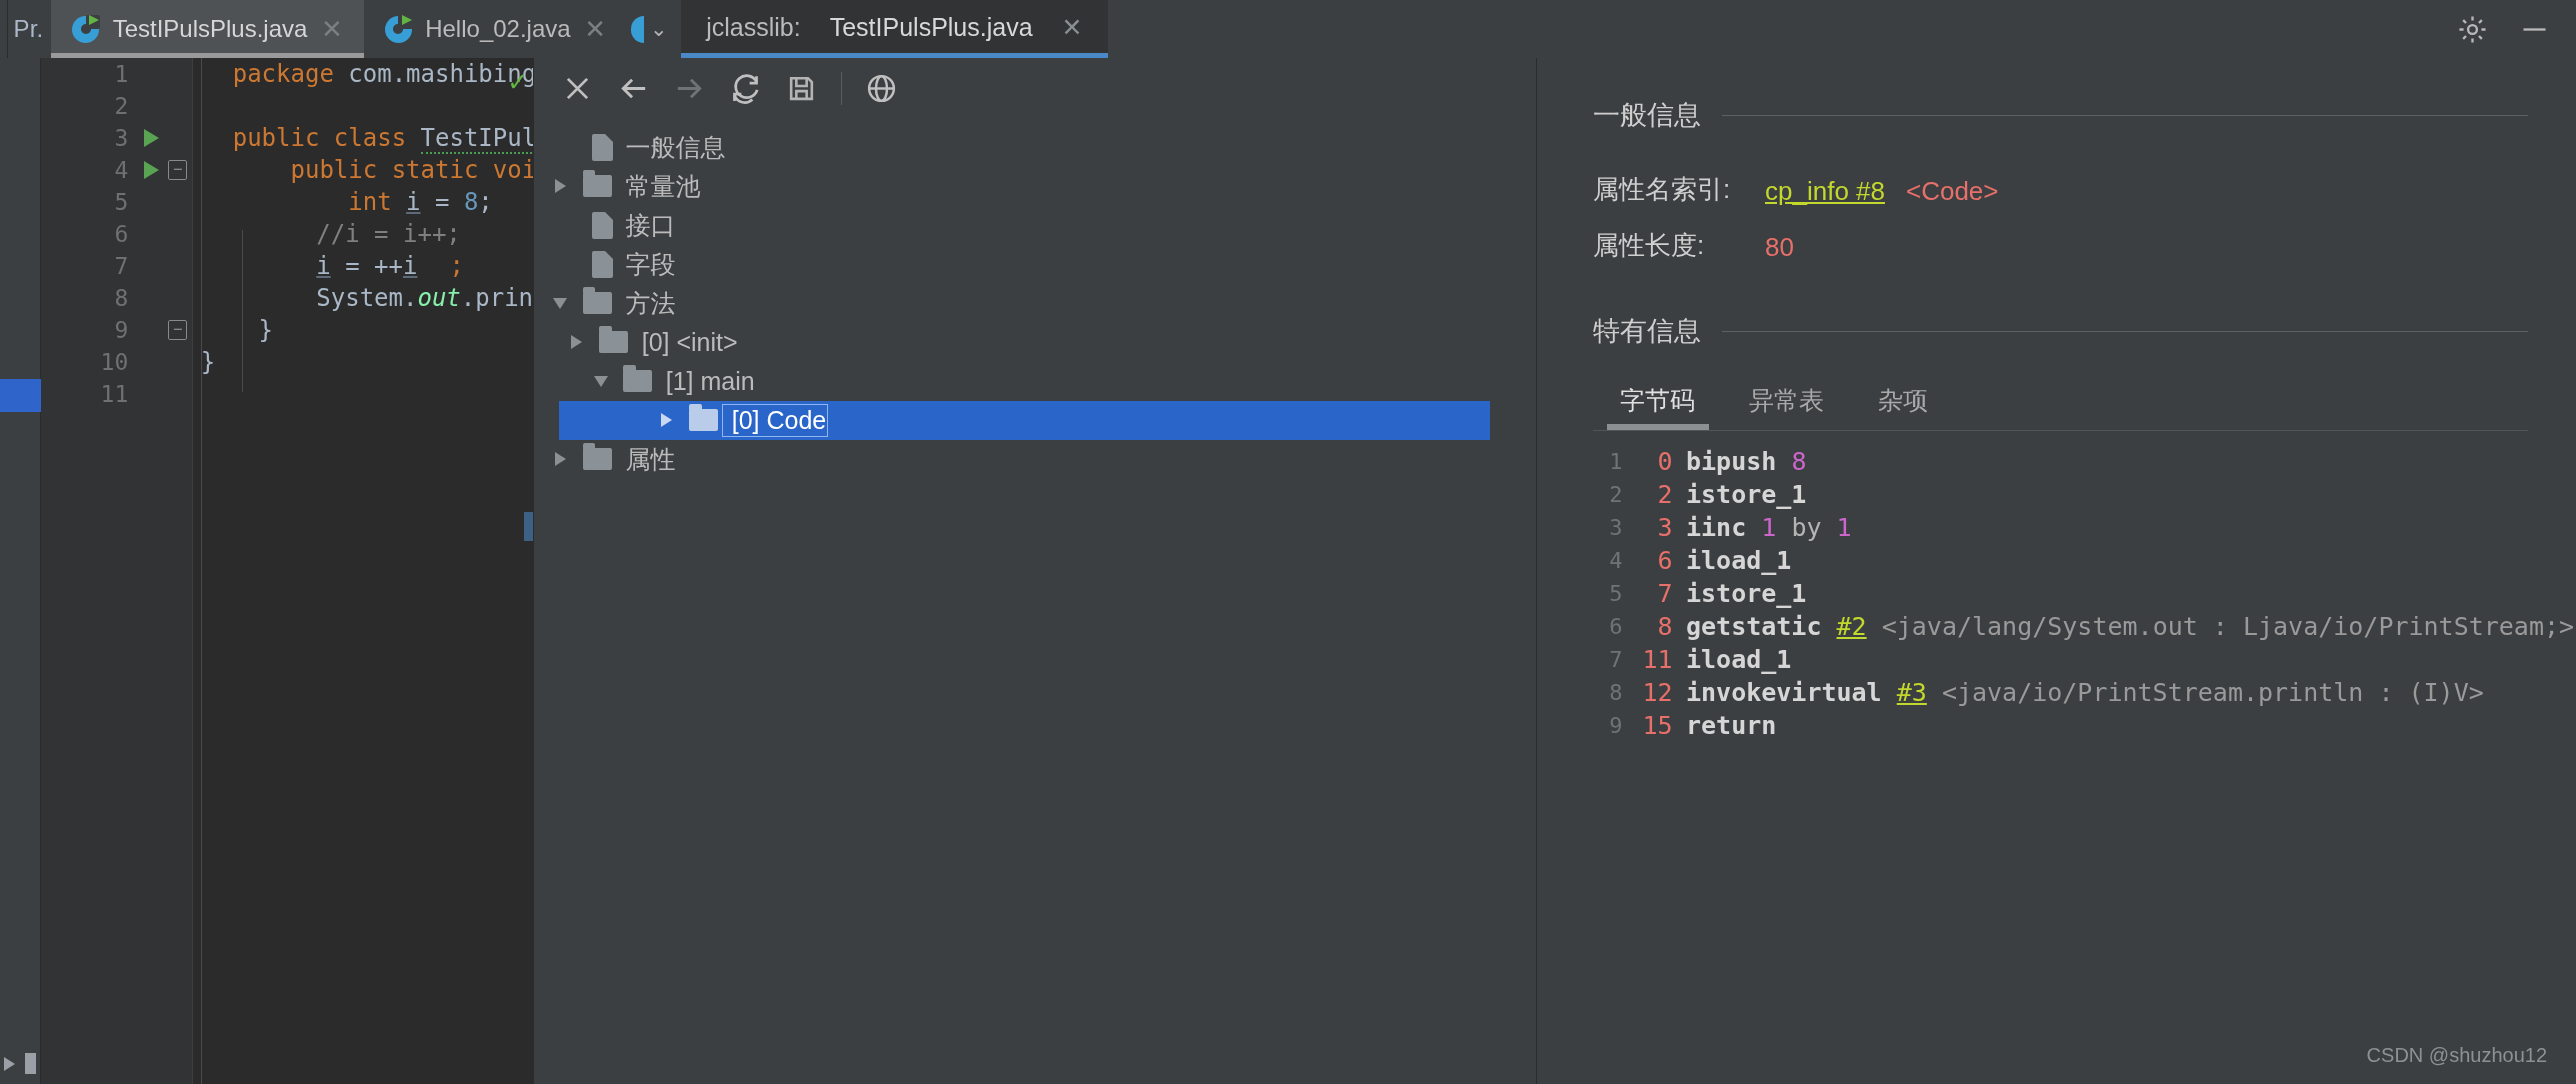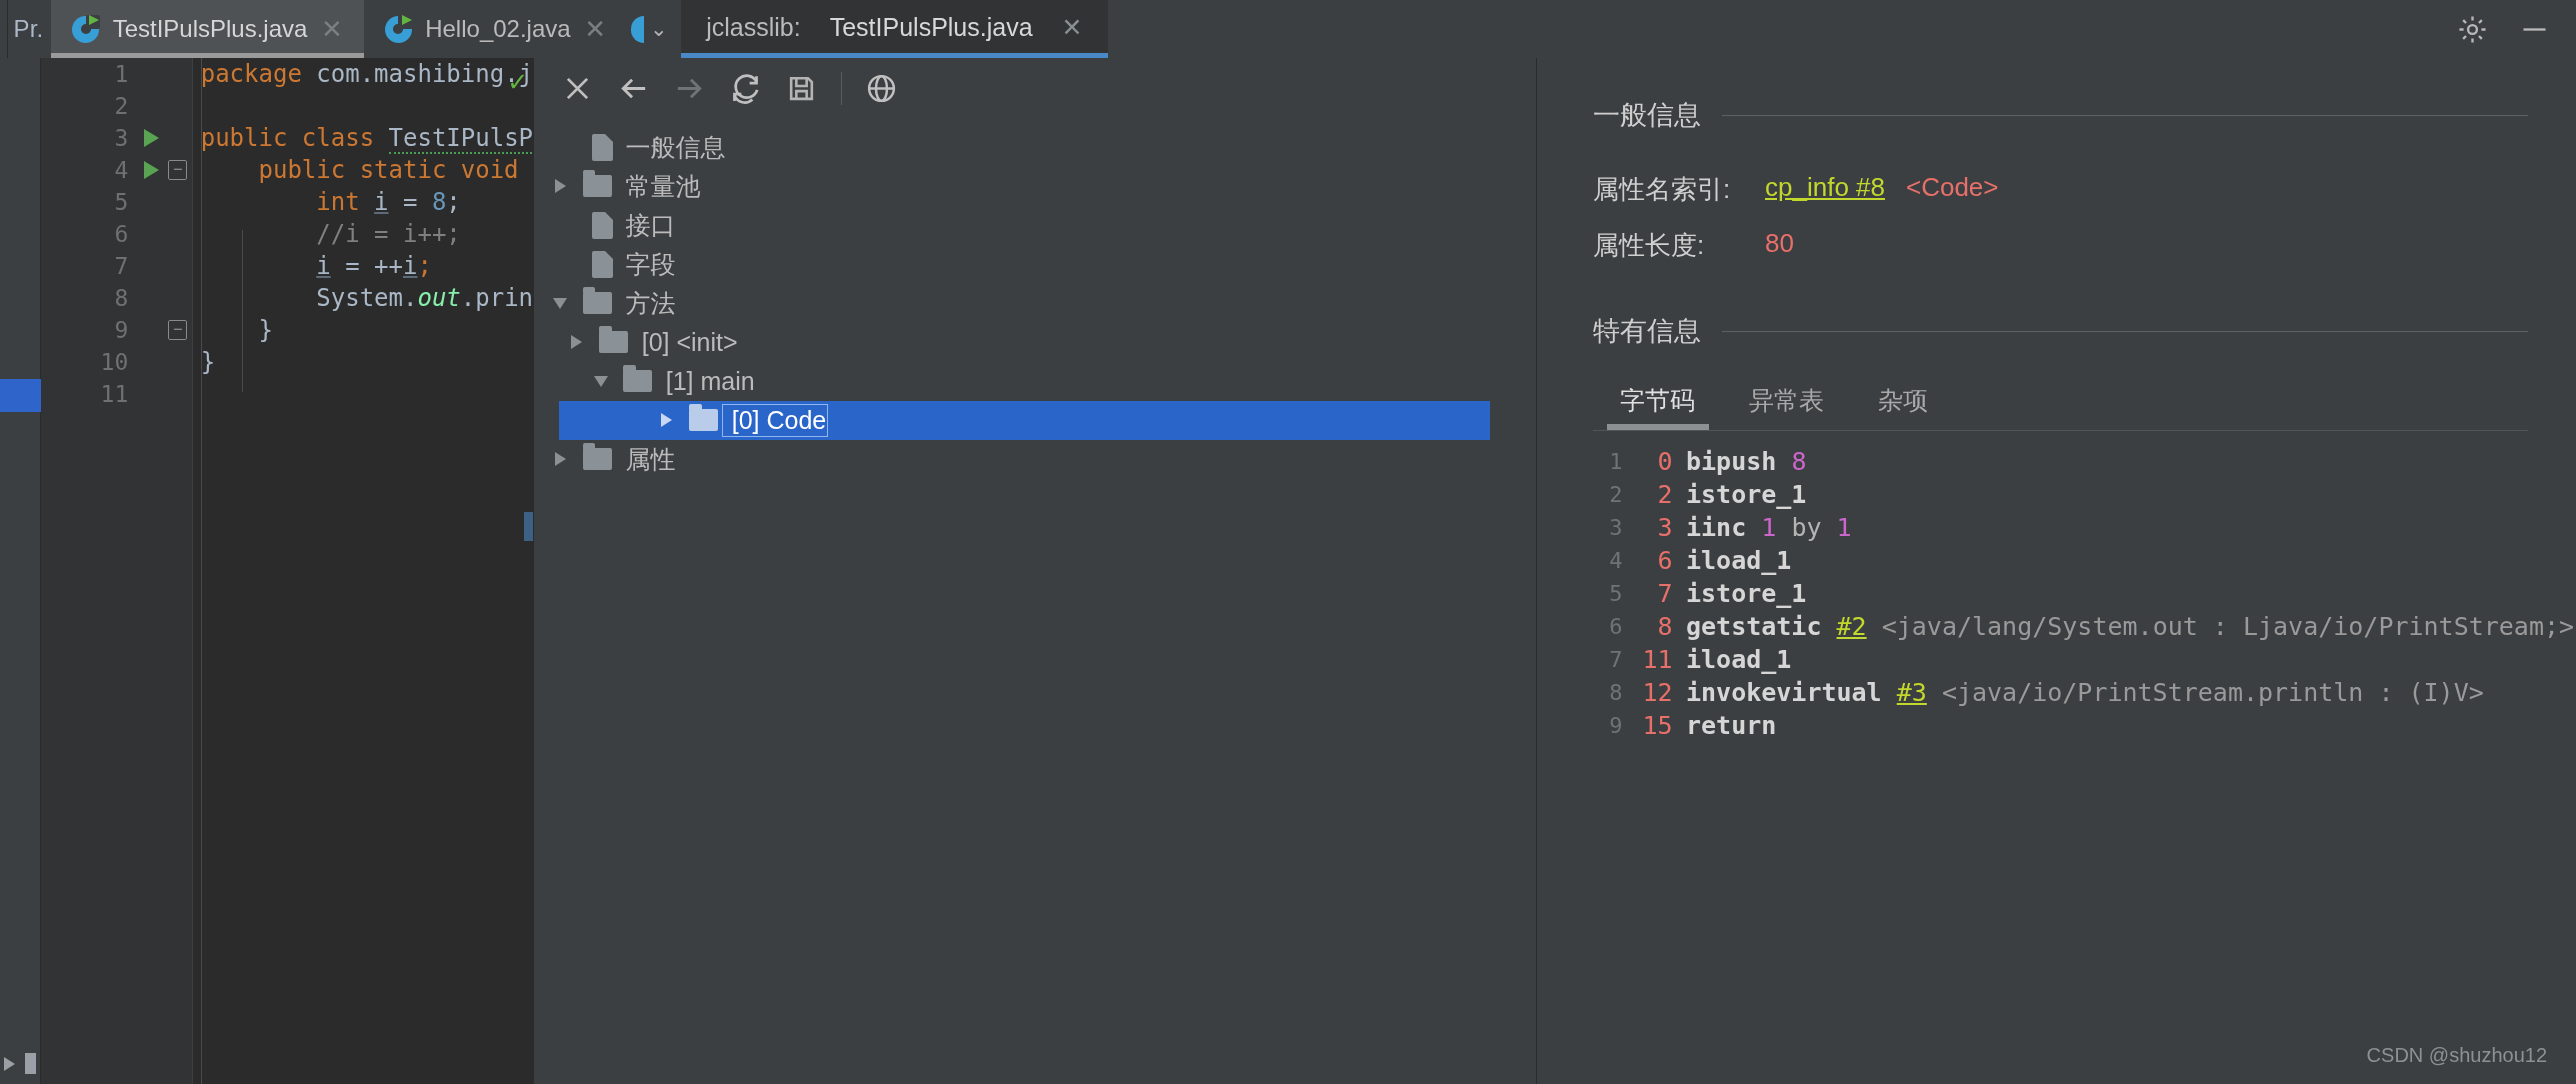--- a/index.html
+++ b/index.html
@@ -105,21 +105,21 @@
   }
   .gmark { width: 55px; flex: 0 0 55px; display: flex; align-items: center; justify-content: flex-start; padding-left: 5.8px; position: relative; }
   .runtri { width: 0; height: 0; border-left: 15.5px solid #5aa352; border-top: 9.7px solid transparent; border-bottom: 9.7px solid transparent; }
   .fold {
     width: 19.3px; height: 19.3px; border: 1px solid #8a8a8a; border-radius: 1.9px;
     display: inline-flex; align-items: center; justify-content: center;
     color: #8a8a8a; font-size: 15.5px; line-height: 1; position: absolute; right: 5.8px;
   }
   .ctext { padding-left: 7.7px; color: #a9b7c6; }
 
-  .kw { color: #cc7832; }
+  .kw { color: #cc7832; margin-left: 32px; }
   .cls { color: #a9b7c6; }
   .num { color: #6897bb; }
   .cmt { color: #808080; }
   .fld { color: #86efac; font-style: italic; }
   .ident-u { text-decoration: underline; text-decoration-color: #5c6b7a; }
 
   .squig { border-bottom: 2.9px dotted #499c54; }
 
   .checkmark {
     position: absolute; right: 7.7px; top: 5.8px; color: #62b543; font-size: 29px; font-weight: bold;
@@ -170,21 +170,21 @@
   }
   .tlabel { padding-left: 7.7px; }
   .ind1 { padding-left: 9.7px; }
 
   
   .detail { flex: 1 1 auto; background: #3c3f41; padding: 39px 48px 0 56px; min-width: 0; overflow: hidden; }
   .sect-head { display: flex; align-items: center; gap: 21px; margin-bottom: 39px; }
   .sect-title { color: #cfcfcf; font-size: 27px; white-space: nowrap; }
   .sect-rule { flex: 1 1 auto; height: 1px; background: #5d6164; }
 
-  .kvrow { display: flex; align-items: flex-start; margin-bottom: 21px; font-size: 26px; }
+  .kvrow { display: flex; align-items: flex-end; margin-bottom: 21px; font-size: 26px; }
   .kvkey { color: #cfcfcf; width: 172px; flex: 0 0 172px; }
   .kvlink { color: #c3d82c; text-decoration: underline; margin-right: 21px; }
   .kvred { color: #e8706a; }
 
   .detail-tabs { display: flex; align-items: flex-end; gap: 0px; margin-top: 11.6px; position: relative; }
   .dtab { padding: 9.7px 27px 13.5px 27px; font-size: 25px; color: #a9a9a9; position: relative; }
   .dtab.active { color: #e0e0e0; }
   .dtab.active::after {
     content: ""; position: absolute; left: 13.5px; right: 13.5px; bottom: 0; height: 5.8px; background: #8c9093;
   }

